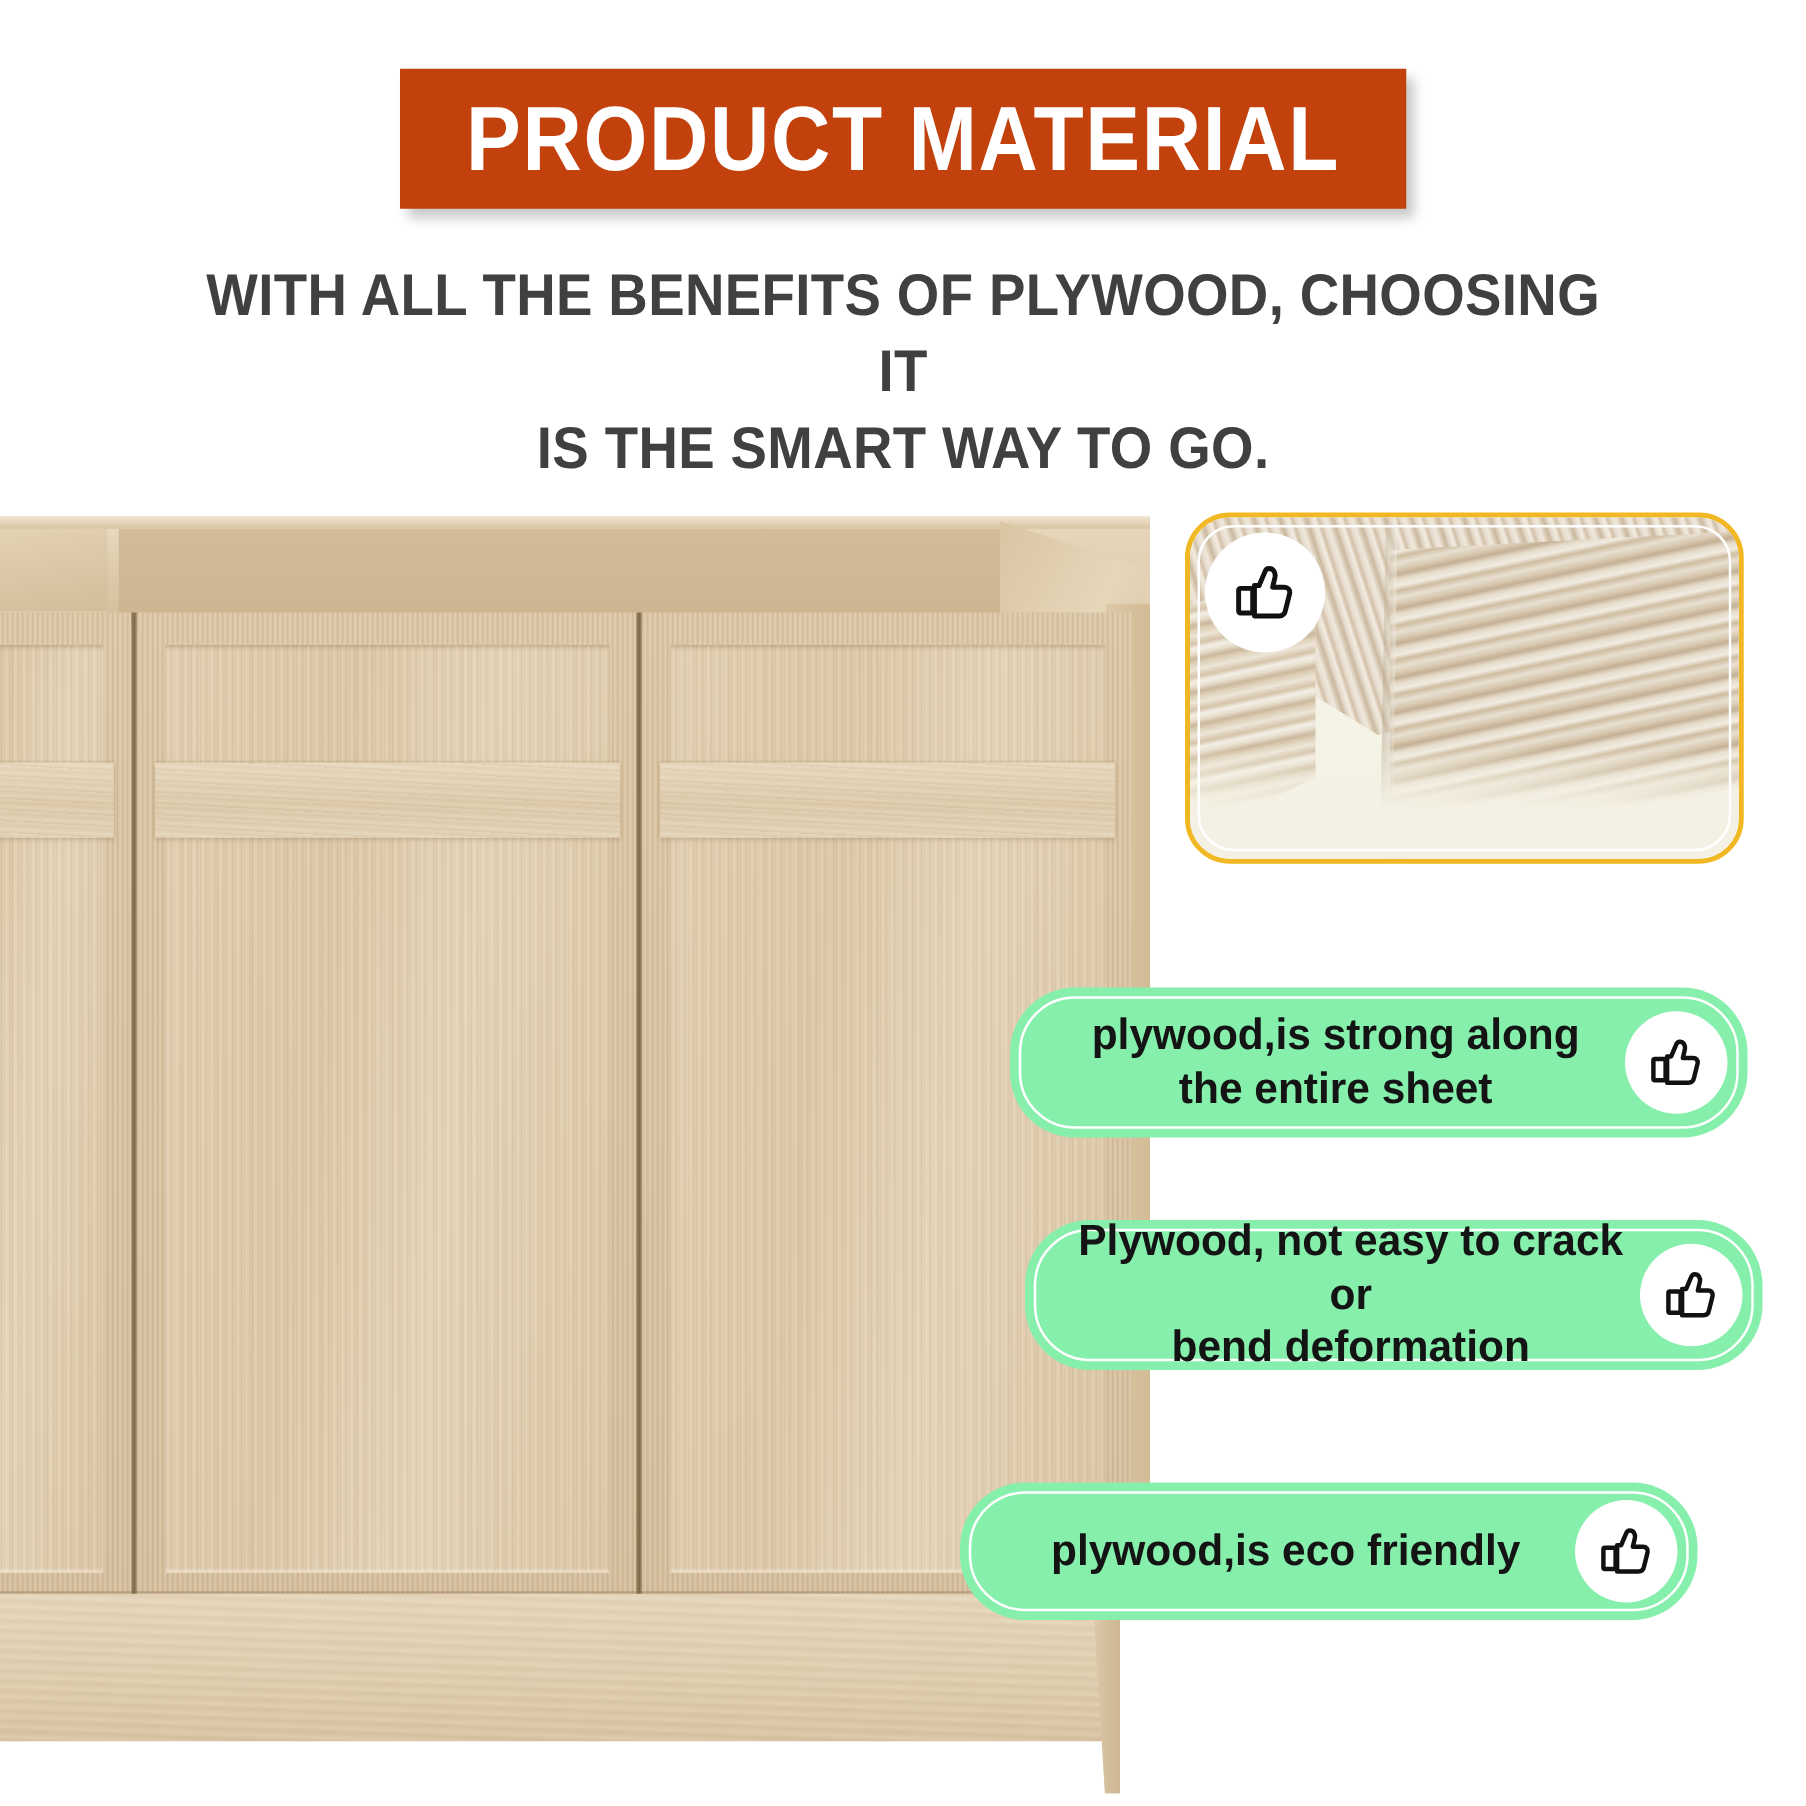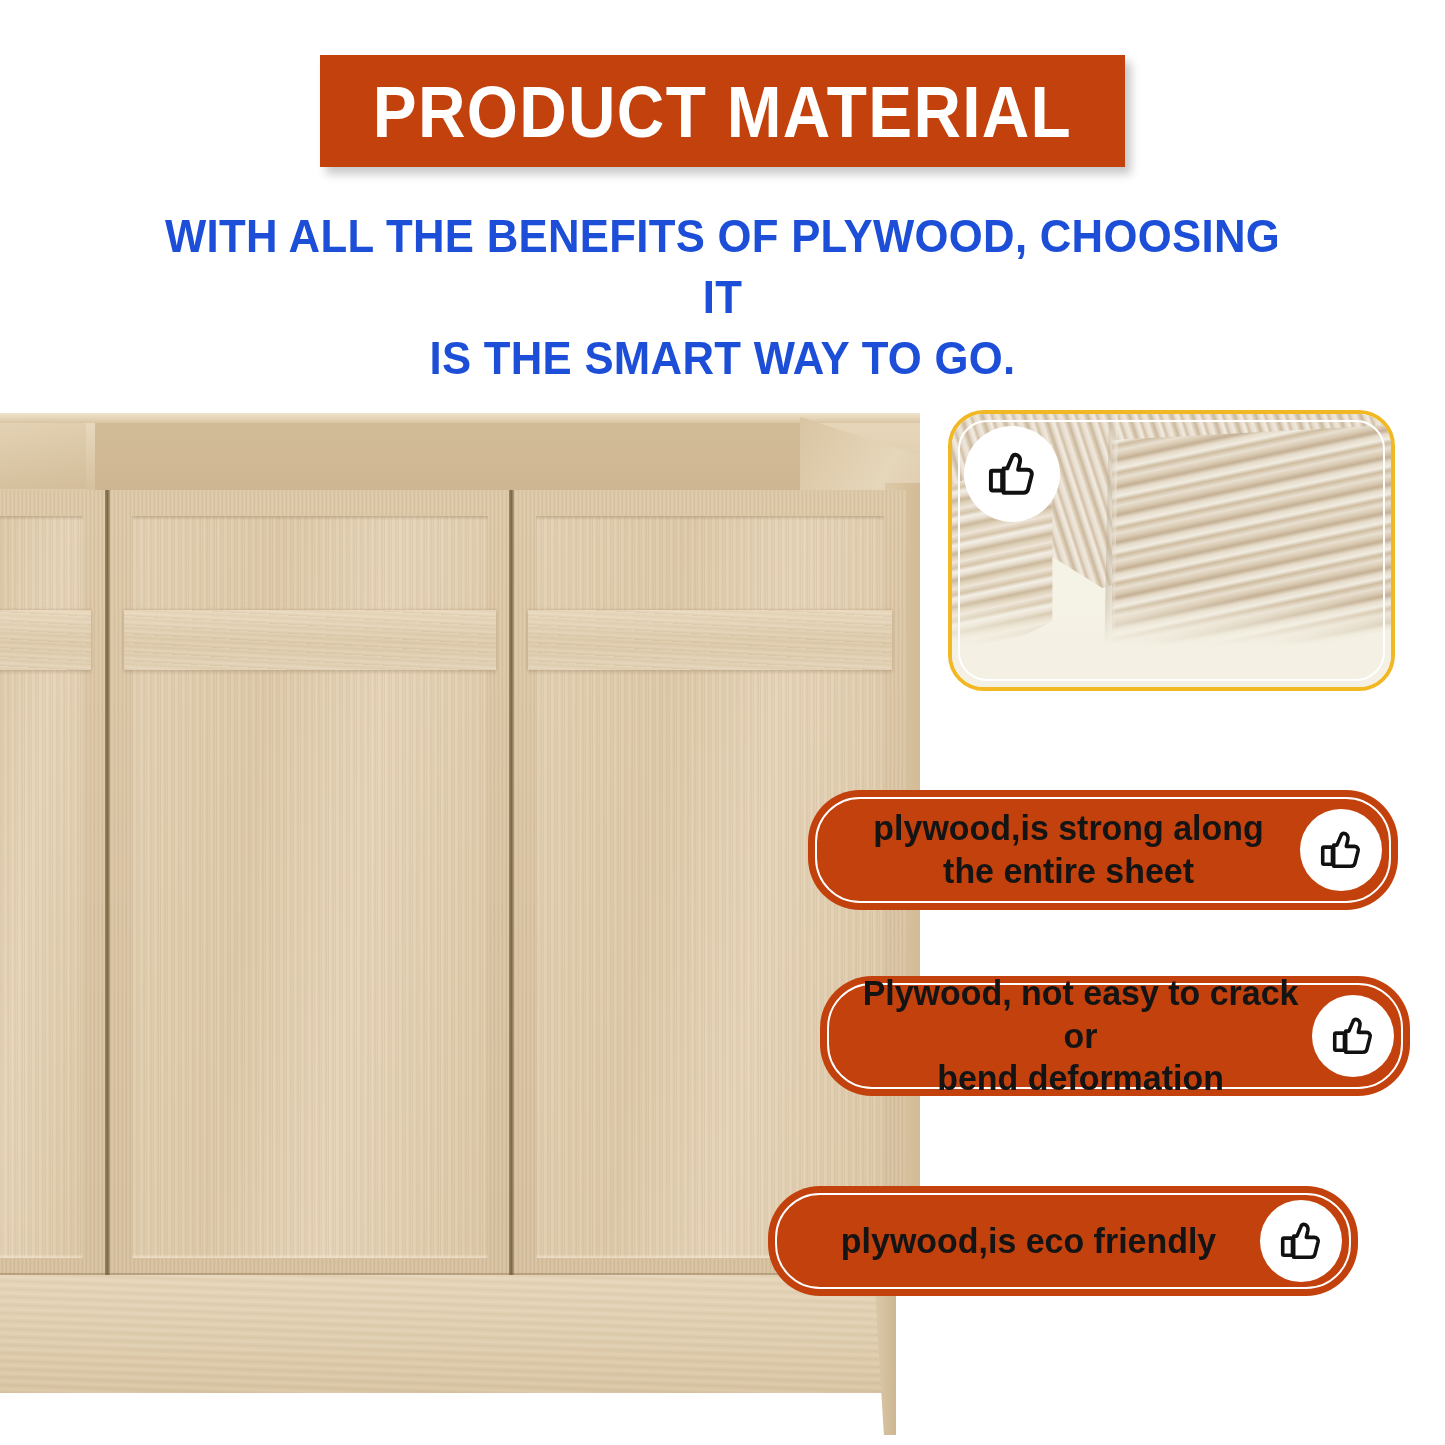--- a/index.html
+++ b/index.html
@@ -40,21 +40,21 @@
     white-space: nowrap;
     line-height: 1;
   }
 
   .subtitle {
     position: absolute;
     left: 120px;
     top: 205px;
     width: 1205px;
     text-align: center;
-    color: #1d4ed8;
+    color: #404040;
     font-family: "Liberation Sans Narrow", "Liberation Sans", sans-serif;
     font-size: 47px;
     font-weight: 700;
     line-height: 1.30;
     letter-spacing: 0.3px;
   }
   .subtitle .line {
     display: block;
     transform: scaleX(0.93);
   }
@@ -316,21 +316,21 @@
     left: 12px;
     top: 12px;
     width: 96px;
     height: 96px;
   }
 
   
   .pill {
     position: absolute;
     border-radius: 52px;
-    background: #c2410c;
+    background: #86efac;
     box-sizing: border-box;
     display: flex;
     align-items: center;
     z-index: 6;
   }
   .pill .pill-inner-stroke {
     position: absolute;
     inset: 7px;
     border: 2.5px solid #ffffff;
     border-radius: 45px;

